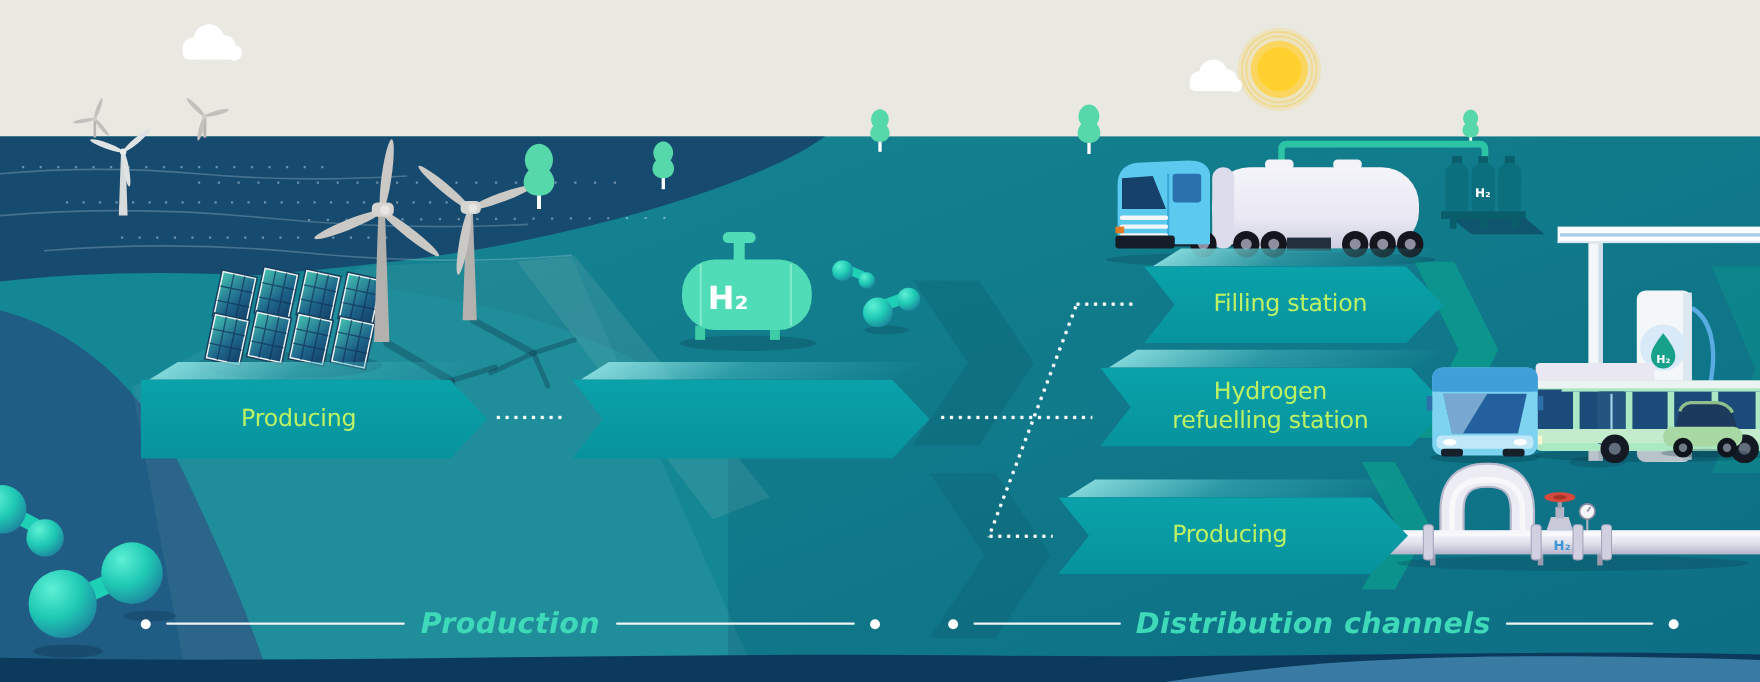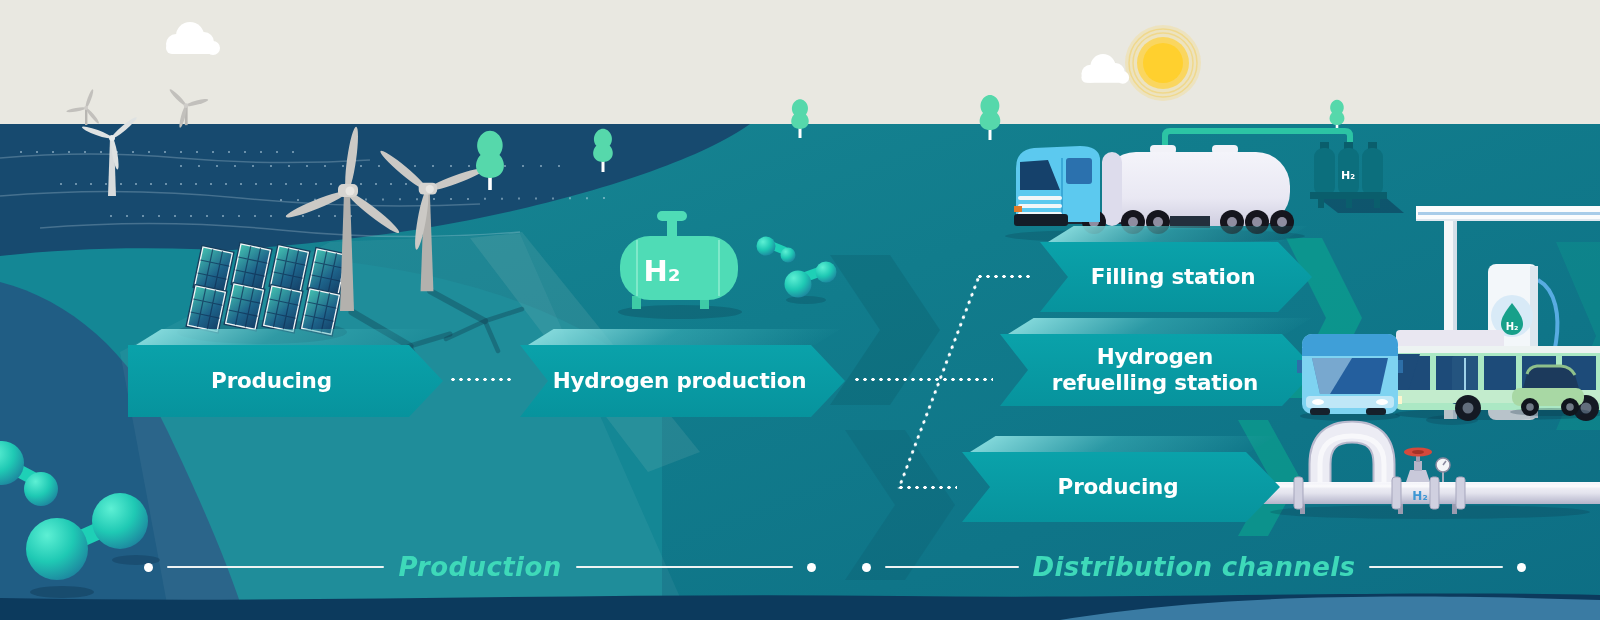--- a/index.html
+++ b/index.html
@@ -16,21 +16,21 @@
   .arr .top3d {
     position:absolute; left:8px; right:30px; top:-16px; height:16px;
     transform:skewX(-58deg); transform-origin:bottom left;
     background:linear-gradient(90deg, rgba(134,219,221,0.95), rgba(64,180,187,0.55) 45%, rgba(28,140,152,0.10));
   }
   .arr .face { position:absolute; inset:0; background:linear-gradient(180deg,#0aa2aa,#07939d); }
   .face.point { clip-path:polygon(0 0, calc(100% - 34px) 0, 100% 50%, calc(100% - 34px) 100%, 0 100%); }
   .face.notch { clip-path:polygon(0 0, calc(100% - 34px) 0, 100% 50%, calc(100% - 34px) 100%, 0 100%, 28px 50%); }
   .arr .lbl {
     position:absolute; inset:0; display:flex; flex-direction:column; justify-content:center; align-items:center;
-    padding-left:30px; padding-right:36px; color:#ffffff; font-weight:700; font-size:21.5px;
+    padding-left:30px; padding-right:36px; color:#bef264; font-weight:400; font-size:21.5px;
     line-height:1.2; text-align:center; letter-spacing:-0.2px; white-space:nowrap;
   }
   .arr.noNotch .lbl { padding-left:8px;align-items:center; }
 
   
   .dotline {
     position:absolute; z-index:2; height:3px;
     background-image:radial-gradient(circle, #ffffff 1.5px, rgba(255,255,255,0) 1.9px);
     background-size:8px 3px; background-repeat:repeat-x;
   }
@@ -399,21 +399,20 @@
     <div class="face point"></div>
     <div class="lbl">
       <span>Producing</span>
     </div>
   </div>
 
   <div class="arr" style="left:520px; top:345px; width:325px; height:72px;">
     <div class="top3d"></div>
     <div class="face notch"></div>
     <div class="lbl">
-      <span>Hydrogen production</span>
     </div>
   </div>
 
   <div class="arr" style="left:1040px; top:242px; width:272px; height:70px;">
     <div class="top3d"></div>
     <div class="face notch"></div>
     <div class="lbl">
       <span>Filling station</span>
     </div>
   </div>
@@ -434,21 +433,21 @@
       <span>Producing</span>
     </div>
   </div>
 
   <div class="dotline" style="left:449px; top:378px; width:64px;"></div>
   <div class="dotline" style="left:853px; top:378px; width:140px;"></div>
   <div class="dotline" style="left:976px; top:275px; width:58px;"></div>
   <div class="dotline" style="left:897px; top:486px; width:60px;"></div>
   <div class="dotline diag" style="left:977px; top:276px; width:227px; transform:rotate(110.7deg);"></div>
 
-  <div class="sect" style="left:144px; top:553px; width:672px;">
+  <div class="sect" style="left:128px; top:553px; width:672px;">
     <span class="dt"></span>
     <span class="ln"></span>
     <span class="tx">Production</span>
     <span class="ln"></span>
     <span class="dt"></span>
   </div>
   <div class="sect" style="left:862px; top:553px; width:664px;">
     <span class="dt"></span>
     <span class="ln"></span>
     <span class="tx">Distribution channels</span>

